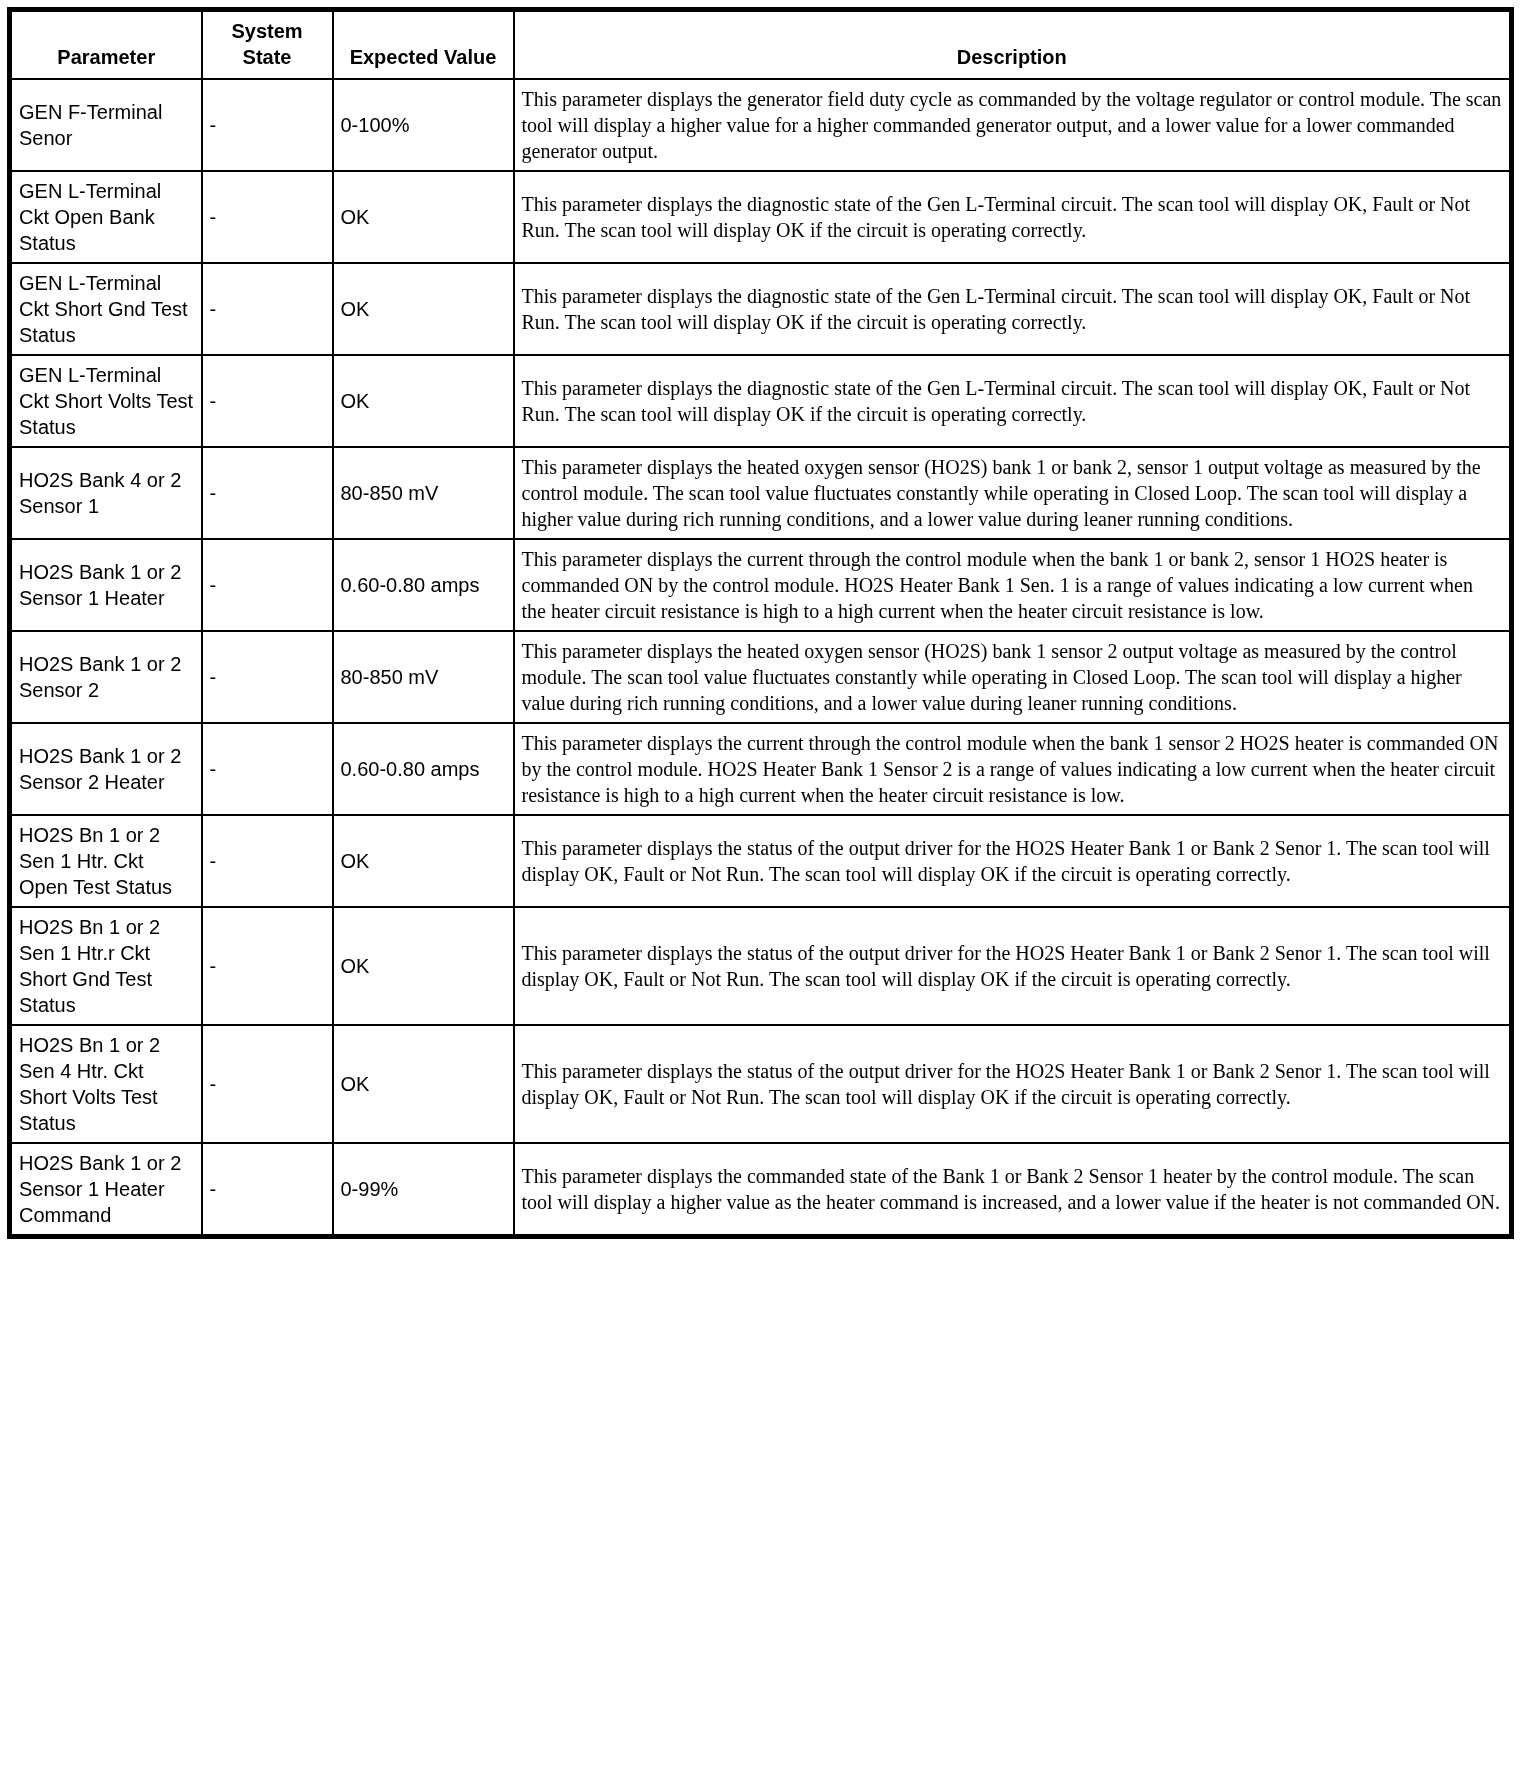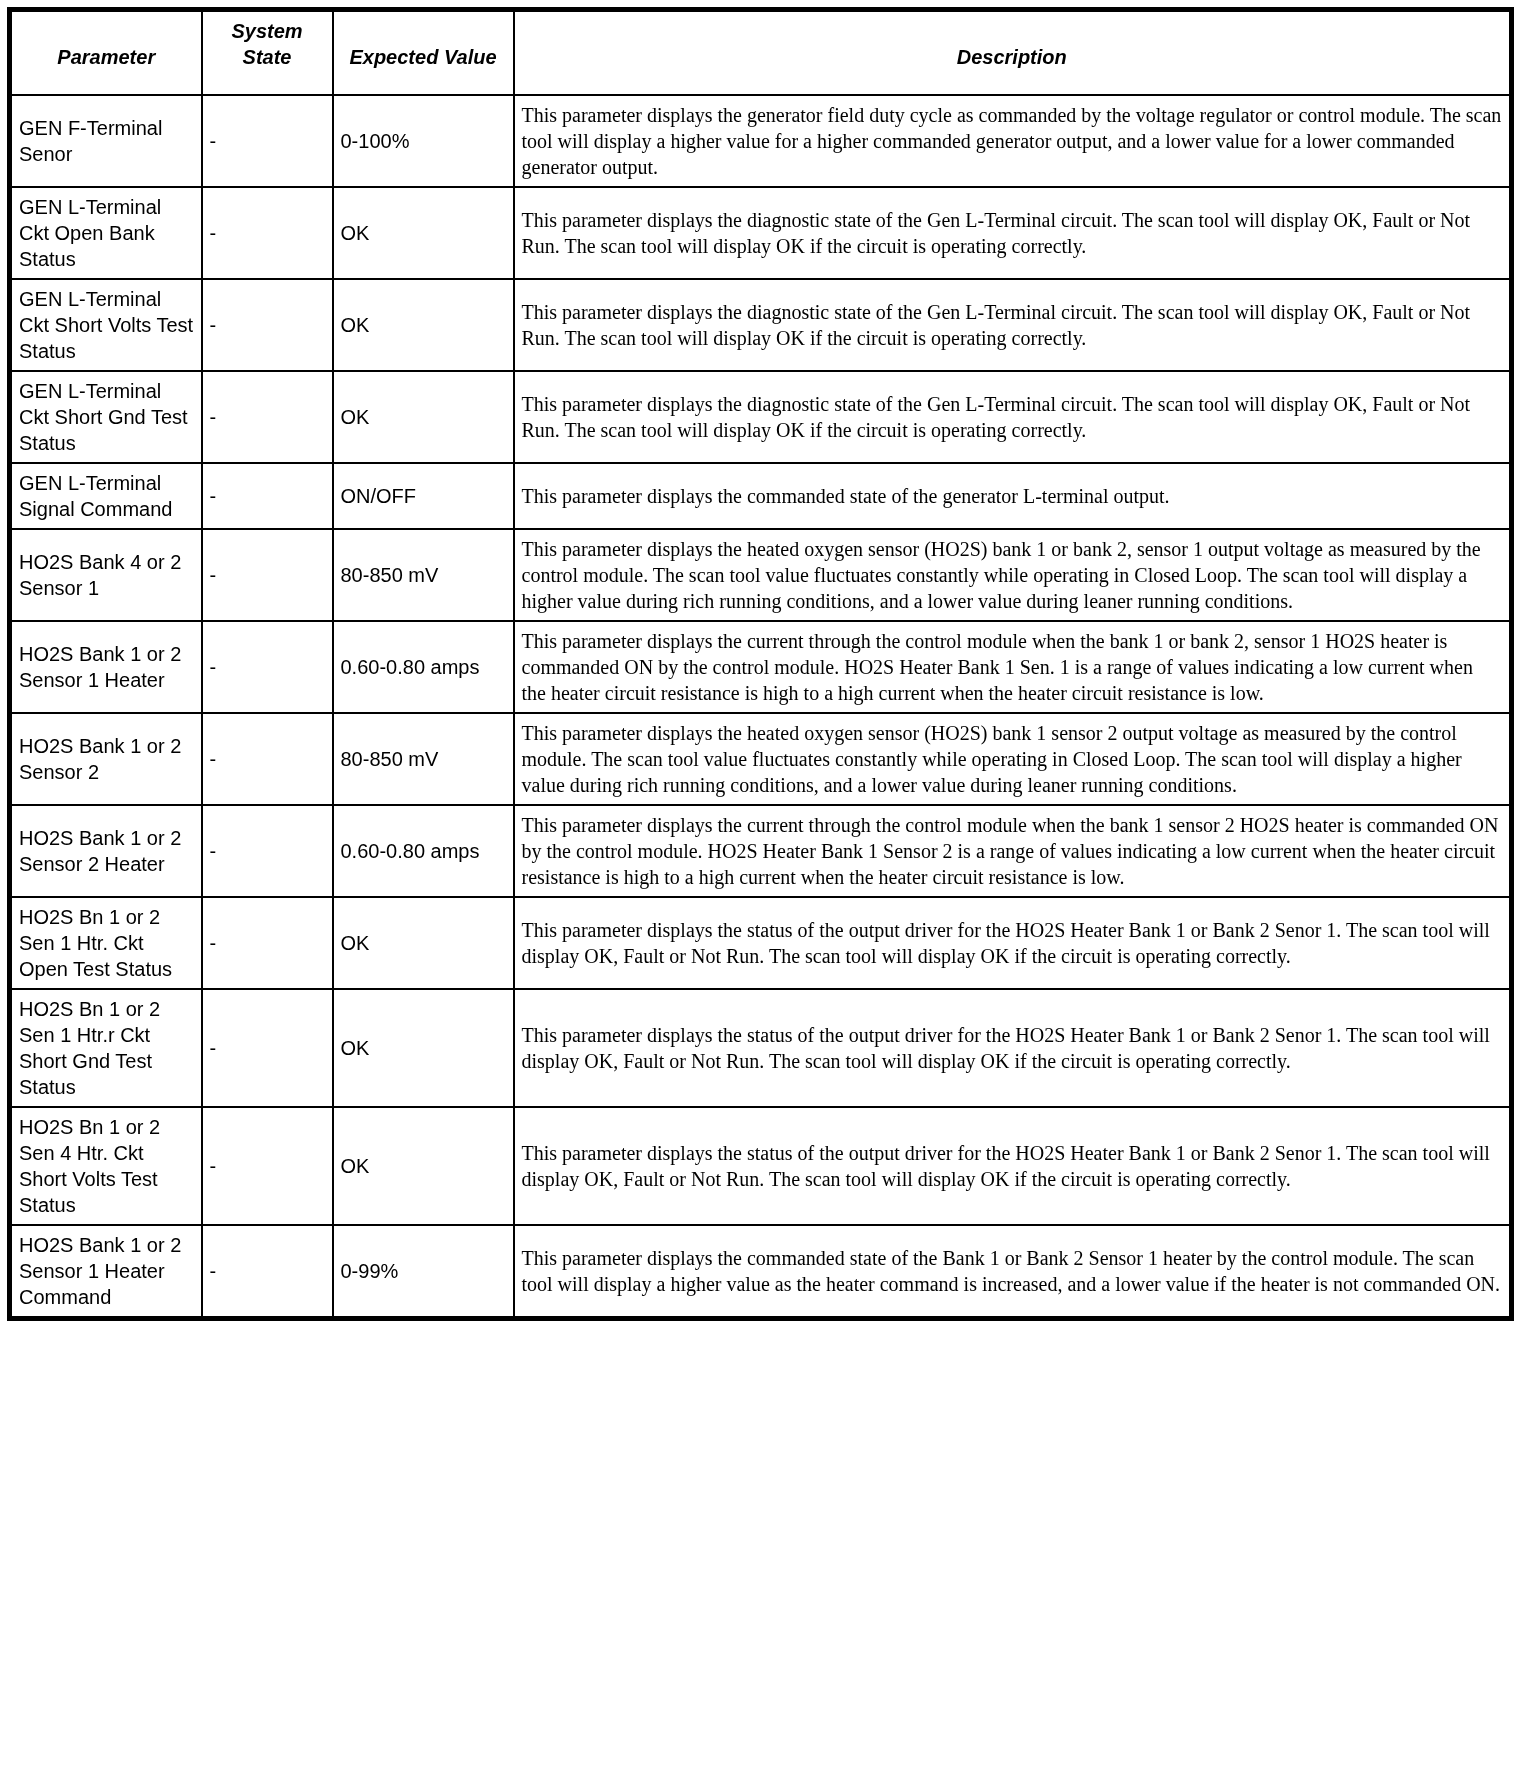--- a/index.html
+++ b/index.html
@@ -29,22 +29,21 @@
   table.param-table td {
     border: 2px solid #000000;
     font-size: 20px;
     line-height: 1.3;
     word-wrap: break-word;
   }
   table.param-table th {
     font-weight: bold;
     text-align: center;
     vertical-align: bottom;
-    padding: 6px 4px 24px 4px;
-    font-style: italic;
+    padding: 6px 4px 8px 4px;
   }
   table.param-table td {
     vertical-align: middle;
     padding: 6px 7px;
     text-align: left;
   }
   td.param-cell {
     padding-left: 8px;
   }
   td.desc-cell {
@@ -83,36 +82,30 @@
         <td class="expected-cell">0-100%</td>
         <td class="desc-cell">This parameter displays the generator field duty cycle as commanded by the voltage regulator or control module. The scan tool will display a higher value for a higher commanded generator output, and a lower value for a lower commanded generator output.</td>
       </tr>
       <tr>
         <td class="param-cell">GEN L-Terminal Ckt Open Bank Status</td>
         <td class="state-cell">-</td>
         <td class="expected-cell">OK</td>
         <td class="desc-cell">This parameter displays the diagnostic state of the Gen L-Terminal circuit. The scan tool will display OK, Fault or Not Run. The scan tool will display OK if the circuit is operating correctly.</td>
       </tr>
       <tr>
-        <td class="param-cell">GEN L-Terminal Ckt Short Volts Test Status</td>
-        <td class="state-cell">-</td>
-        <td class="expected-cell">OK</td>
-        <td class="desc-cell">This parameter displays the diagnostic state of the Gen L-Terminal circuit. The scan tool will display OK, Fault or Not Run. The scan tool will display OK if the circuit is operating correctly.</td>
-      </tr>
-      <tr>
         <td class="param-cell">GEN L-Terminal Ckt Short Gnd Test Status</td>
         <td class="state-cell">-</td>
         <td class="expected-cell">OK</td>
         <td class="desc-cell">This parameter displays the diagnostic state of the Gen L-Terminal circuit. The scan tool will display OK, Fault or Not Run. The scan tool will display OK if the circuit is operating correctly.</td>
       </tr>
       <tr>
-        <td class="param-cell">GEN L-Terminal Signal Command</td>
+        <td class="param-cell">GEN L-Terminal Ckt Short Volts Test Status</td>
         <td class="state-cell">-</td>
-        <td class="expected-cell">ON/OFF</td>
-        <td class="desc-cell">This parameter displays the commanded state of the generator L-terminal output.</td>
+        <td class="expected-cell">OK</td>
+        <td class="desc-cell">This parameter displays the diagnostic state of the Gen L-Terminal circuit. The scan tool will display OK, Fault or Not Run. The scan tool will display OK if the circuit is operating correctly.</td>
       </tr>
       <tr>
         <td class="param-cell">HO2S Bank 4 or 2 Sensor 1</td>
         <td class="state-cell">-</td>
         <td class="expected-cell">80-850 mV</td>
         <td class="desc-cell">This parameter displays the heated oxygen sensor (HO2S) bank 1 or bank 2, sensor 1 output voltage as measured by the control module. The scan tool value fluctuates constantly while operating in Closed Loop. The scan tool will display a higher value during rich running conditions, and a lower value during leaner running conditions.</td>
       </tr>
       <tr>
         <td class="param-cell">HO2S Bank 1 or 2 Sensor 1 Heater</td>
         <td class="state-cell">-</td>

